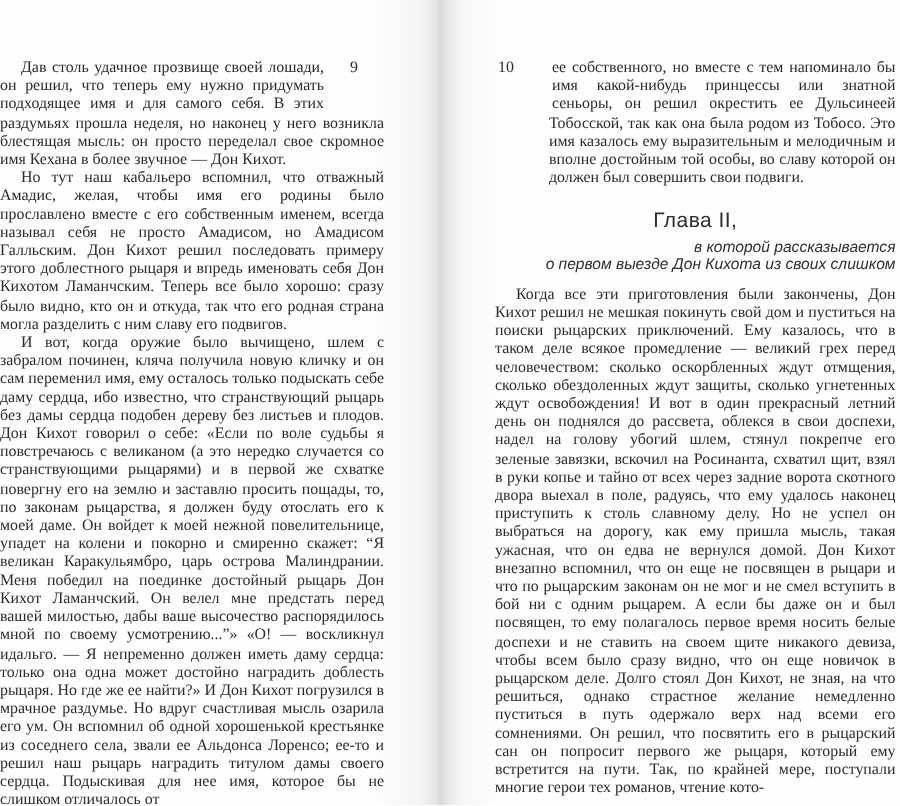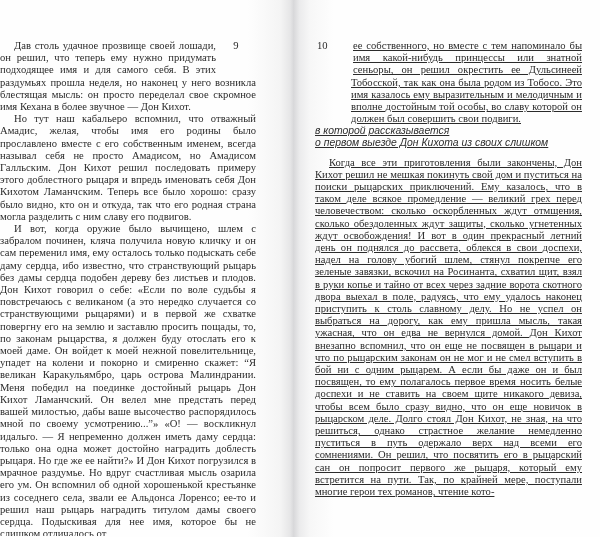--- a/index.html
+++ b/index.html
@@ -35,21 +35,21 @@
     position: absolute;
     top: 40px;
     height: 496px;
     overflow: hidden;
     color: #2b2b2b;
     font-size: 10.6px;
     line-height: 12.2px;
     text-align: justify;
   }
   .page-left  { left: 0;     width: 256px; }
-  .page-right { left: 315px; width: 267px; text-decoration: underline; }
+  .page-right { left: 330px; width: 267px; }
 
   .page p {
     margin: 0;
     text-indent: 14px;
     hyphens: auto;
     -webkit-hyphens: auto;
   }
   .page p.no-indent { text-indent: 0; margin-left: 36px; }
 
   
@@ -80,41 +80,42 @@
     color: #2e2e2e;
     text-align: center;
     margin: 15px 0 7px 0;
   }
   .chapter-subtitle {
     font-family: "Liberation Sans", sans-serif;
     font-style: italic;
     font-size: 10.4px;
     line-height: 11.6px;
     color: #2e2e2e;
-    text-align: left;
+    text-align: right;
     margin: 0 0 8px 0;
   }
 </style>
 </head>
 <body>
 
 <div class="spread">
 
   <div class="spine"></div>
 
   <div class="page page-left">
     <div class="pagenum pn-left">9</div>
     <p>Дав столь удачное прозвище своей лошади, он решил, что теперь ему нужно придумать подходящее имя и для самого себя. В этих раздумьях прошла неделя, но наконец у него возникла блестящая мысль: он просто переделал свое скромное имя Кехана в более звучное — Дон Кихот.</p>
     <p>Но тут наш кабальеро вспомнил, что отважный Амадис, желая, чтобы имя его родины было прославлено вместе с его собственным именем, всегда называл себя не просто Амадисом, но Амадисом Галльским. Дон Кихот решил последовать примеру этого доблестного рыцаря и впредь именовать себя Дон Кихотом Ламанчским. Теперь все было хорошо: сразу было видно, кто он и откуда, так что его родная страна могла разделить с ним славу его подвигов.</p>
     <p>И вот, когда оружие было вычищено, шлем с забралом починен, кляча получила новую кличку и он сам переменил имя, ему осталось только подыскать себе даму сердца, ибо известно, что странствующий рыцарь без дамы сердца подобен дереву без листьев и плодов. Дон Кихот говорил о себе: «Если по воле судьбы я повстречаюсь с великаном (а это нередко случается со странствующими рыцарями) и в первой же схватке повергну его на землю и заставлю просить пощады, то, по законам рыцарства, я должен буду отослать его к моей даме. Он войдет к моей нежной повелительнице, упадет на колени и покорно и смиренно скажет: “Я великан Каракульямбро, царь острова Малиндрании. Меня победил на поединке достойный рыцарь Дон Кихот Ламанчский. Он велел мне предстать перед вашей милостью, дабы ваше высочество распорядилось мной по своему усмотрению...”» «О! — воскликнул идальго. — Я непременно должен иметь даму сердца: только она одна может достойно наградить доблесть рыцаря. Но где же ее найти?» И Дон Кихот погрузился в мрачное раздумье. Но вдруг счастливая мысль озарила его ум. Он вспомнил об одной хорошенькой крестьянке из соседнего села, звали ее Альдонса Лоренсо; ее-то и решил наш рыцарь наградить титулом дамы своего сердца. Подыскивая для нее имя, которое бы не слишком отличалось от</p>
   </div>
 
   <div class="page page-right">
     <div class="pagenum pn-right">10</div>
     <p class="no-indent">ее собственного, но вместе с тем напоминало бы имя какой-нибудь принцессы или знатной сеньоры, он решил окрестить ее Дульсинеей Тобосской, так как она была родом из Тобосо. Это имя казалось ему выразительным и мелодичным и вполне достойным той особы, во славу которой он должен был совершить свои подвиги.</p>
+    <div class="chapter-title">Глава II,</div>
     <div class="chapter-subtitle">
       <div>в которой рассказывается</div>
       <div>о первом выезде Дон Кихота из своих слишком</div>
     </div>
     <p>Когда все эти приготовления были закончены, Дон Кихот решил не мешкая покинуть свой дом и пуститься на поиски рыцарских приключений. Ему казалось, что в таком деле всякое промедление — великий грех перед человечеством: сколько оскорбленных ждут отмщения, сколько обездоленных ждут защиты, сколько угнетенных ждут освобождения! И вот в один прекрасный летний день он поднялся до рассвета, облекся в свои доспехи, надел на голову убогий шлем, стянул покрепче его зеленые завязки, вскочил на Росинанта, схватил щит, взял в руки копье и тайно от всех через задние ворота скотного двора выехал в поле, радуясь, что ему удалось наконец приступить к столь славному делу. Но не успел он выбраться на дорогу, как ему пришла мысль, такая ужасная, что он едва не вернулся домой. Дон Кихот внезапно вспомнил, что он еще не посвящен в рыцари и что по рыцарским законам он не мог и не смел вступить в бой ни с одним рыцарем. А если бы даже он и был посвящен, то ему полагалось первое время носить белые доспехи и не ставить на своем щите никакого девиза, чтобы всем было сразу видно, что он еще новичок в рыцарском деле. Долго стоял Дон Кихот, не зная, на что решиться, однако страстное желание немедленно пуститься в путь одержало верх над всеми его сомнениями. Он решил, что посвятить его в рыцарский сан он попросит первого же рыцаря, который ему встретится на пути. Так, по крайней мере, поступали многие герои тех романов, чтение кото-</p>
   </div>
 
 </div>
 
 </body></html>

